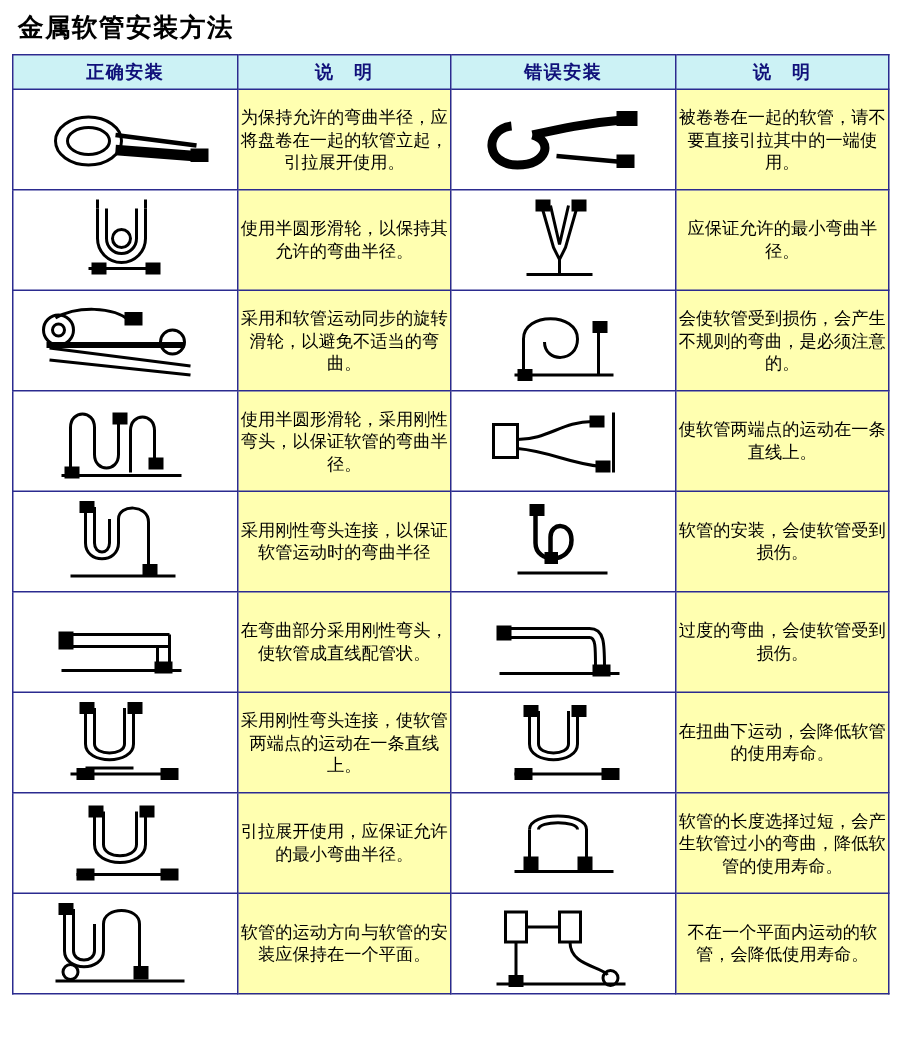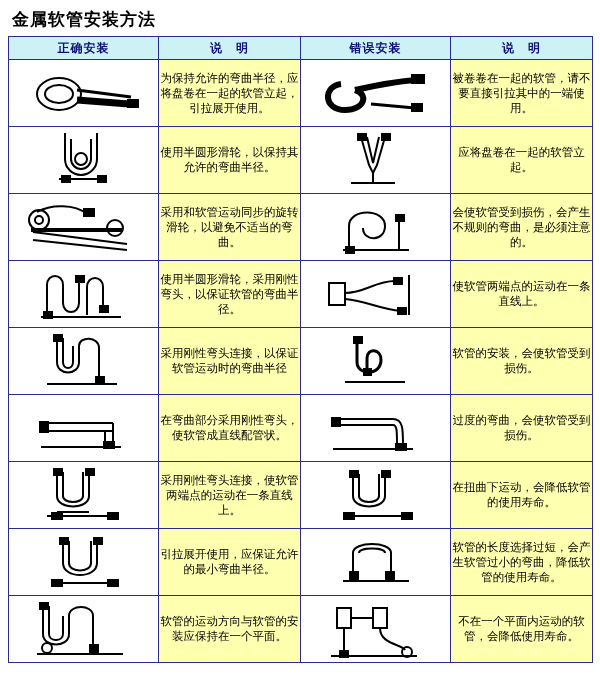--- a/index.html
+++ b/index.html
@@ -144,21 +144,21 @@
             <g fill="none" stroke="#000" stroke-width="2">
               <path d="M50 6 L58 34 L62 42 L66 34 L74 6"></path>
               <path d="M56 6 L62 32 L68 6"></path>
               <path d="M62 42 L62 52"></path>
               <path d="M40 52 L84 52"></path>
             </g>
             <rect x="46" y="2" width="10" height="8" fill="#000"></rect>
             <rect x="70" y="2" width="10" height="8" fill="#000"></rect>
           </svg>
         </td>
-        <td class="cell-txt">应将盘卷在一起的软管立起。</td>
+        <td class="cell-txt">应保证允许的最小弯曲半径。</td>
       </tr>
 
       <tr>
         <td class="cell-img">
 
           <svg class="fig" width="134" height="58" viewBox="0 0 134 58">
             <g fill="none" stroke="#000" stroke-width="2">
               <path d="M20 14 C34 6 58 6 70 16"></path>
               <circle cx="22" cy="22" r="10"></circle>
               <circle cx="22" cy="22" r="4"></circle>

